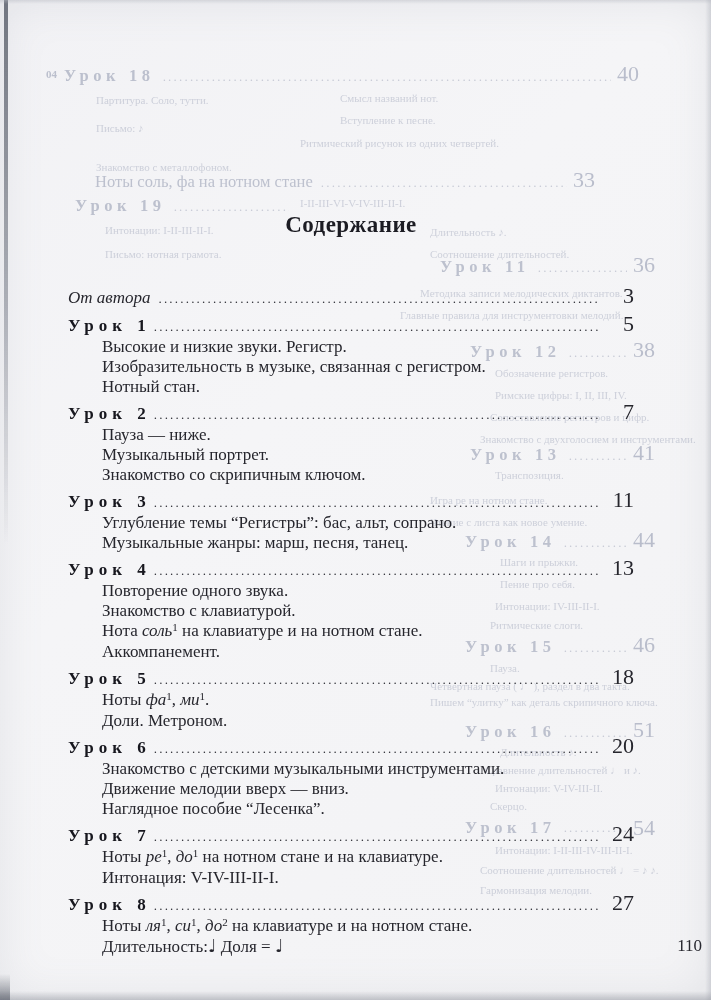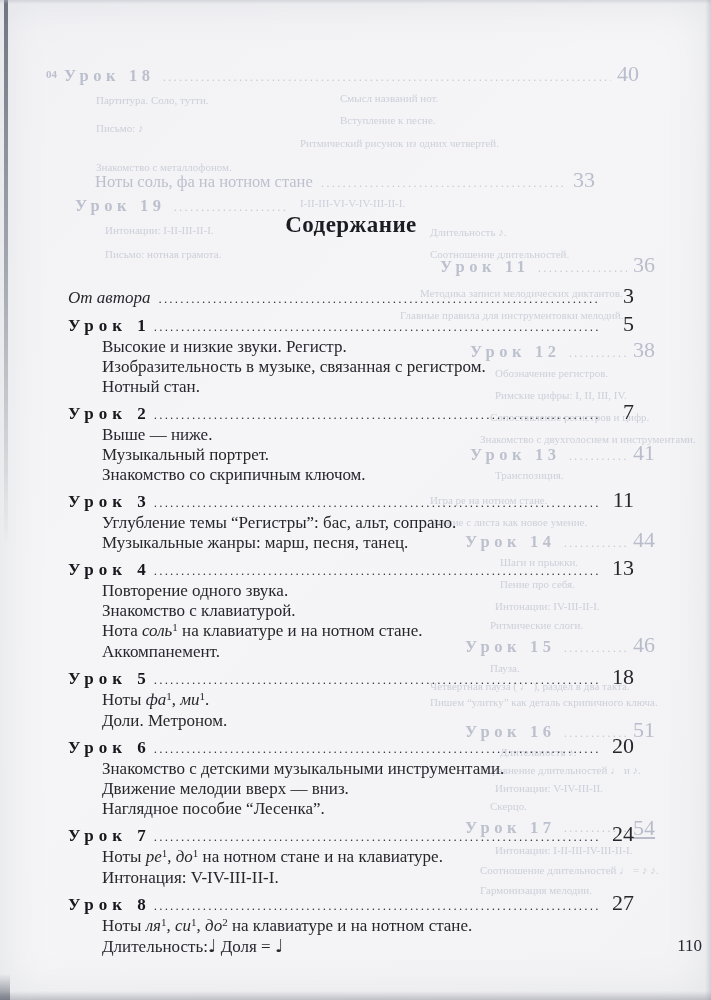--- a/index.html
+++ b/index.html
@@ -140,21 +140,21 @@
         <span class="leader">..........................................................................................................................................................................</span>
         <span class="pagenum" style="min-width: 20px;">51</span>
       </div>
       <div class="bleed-line" style="left: 500px; top: 742px;">Длительность ♪.</div>
       <div class="bleed-line" style="left: 485px; top: 760px;">Сравнение длительностей ♩ и ♪.</div>
       <div class="bleed-line" style="left: 495px; top: 778px;">Интонации: V-IV-III-II.</div>
       <div class="bleed-line" style="left: 490px; top: 796px;">Скерцо.</div>
       <div class="bleed-row" style="left: 465px; top: 818px; width: 190px; align-items: center;">
         <span class="lbl">Урок 17</span>
         <span class="leader">..........................................................................................................................................................................</span>
-        <span class="pagenum" style="min-width: 20px; text-decoration: underline;">54</span>
+        <span class="pagenum" style="min-width: 20px;">54</span>
       </div>
       <div class="bleed-line" style="left: 495px; top: 840px;">Интонации: I-II-III-IV-III-II-I.</div>
       <div class="bleed-line" style="left: 480px; top: 860px;">Соотношение длительностей ♩ = ♪ ♪.</div>
       <div class="bleed-line" style="left: 480px; top: 880px;">Гармонизация мелодии.</div>
     </div>
 
   <div class="content">
     <h1 class="title">Содержание</h1>
 
     <div class="toc">
@@ -173,21 +173,21 @@
             <div class="item"><span>Высокие и низкие звуки. Регистр.</span></div>
             <div class="item"><span>Изобразительность в музыке, связанная с регистром.</span></div>
             <div class="item"><span>Нотный стан.</span></div>
           </div>
           <div class="lesson">
             <div class="row heading">
               <span class="lesson-label"><span class="lw">Урок</span><span class="ln">2</span></span>
               <span class="leader">..........................................................................................................................................................................</span>
               <span class="pagenum">7</span>
             </div>
-            <div class="item"><span>Выше — ниже.</span></div>
+            <div class="item"><span>Пауза — ниже.</span></div>
             <div class="item"><span>Музыкальный портрет.</span></div>
             <div class="item"><span>Знакомство со скрипичным ключом.</span></div>
           </div>
           <div class="lesson">
             <div class="row heading">
               <span class="lesson-label"><span class="lw">Урок</span><span class="ln">3</span></span>
               <span class="leader">..........................................................................................................................................................................</span>
               <span class="pagenum">11</span>
             </div>
             <div class="item"><span>Углубление темы “Регистры”: бас, альт, сопрано.</span></div>

